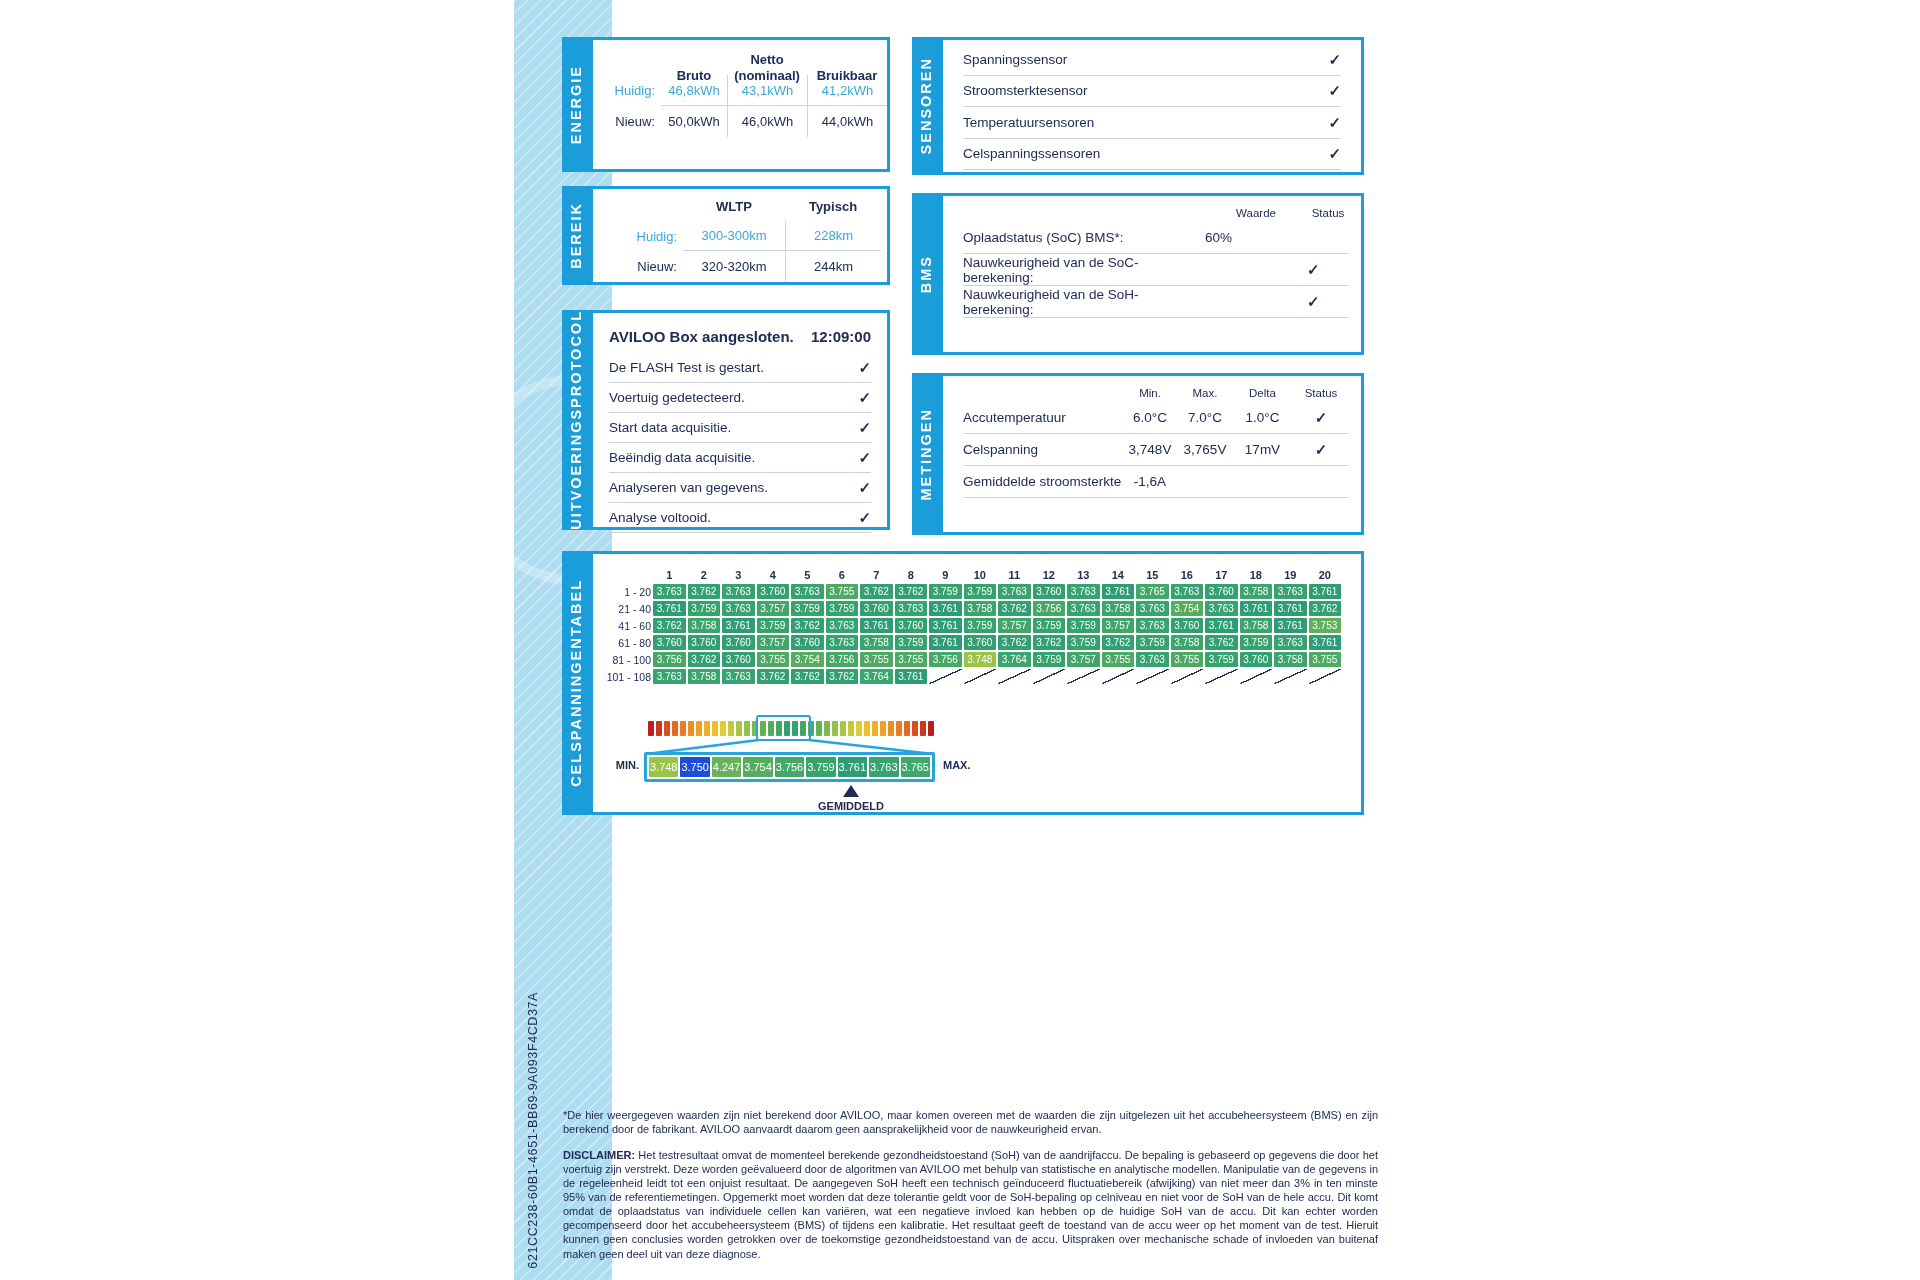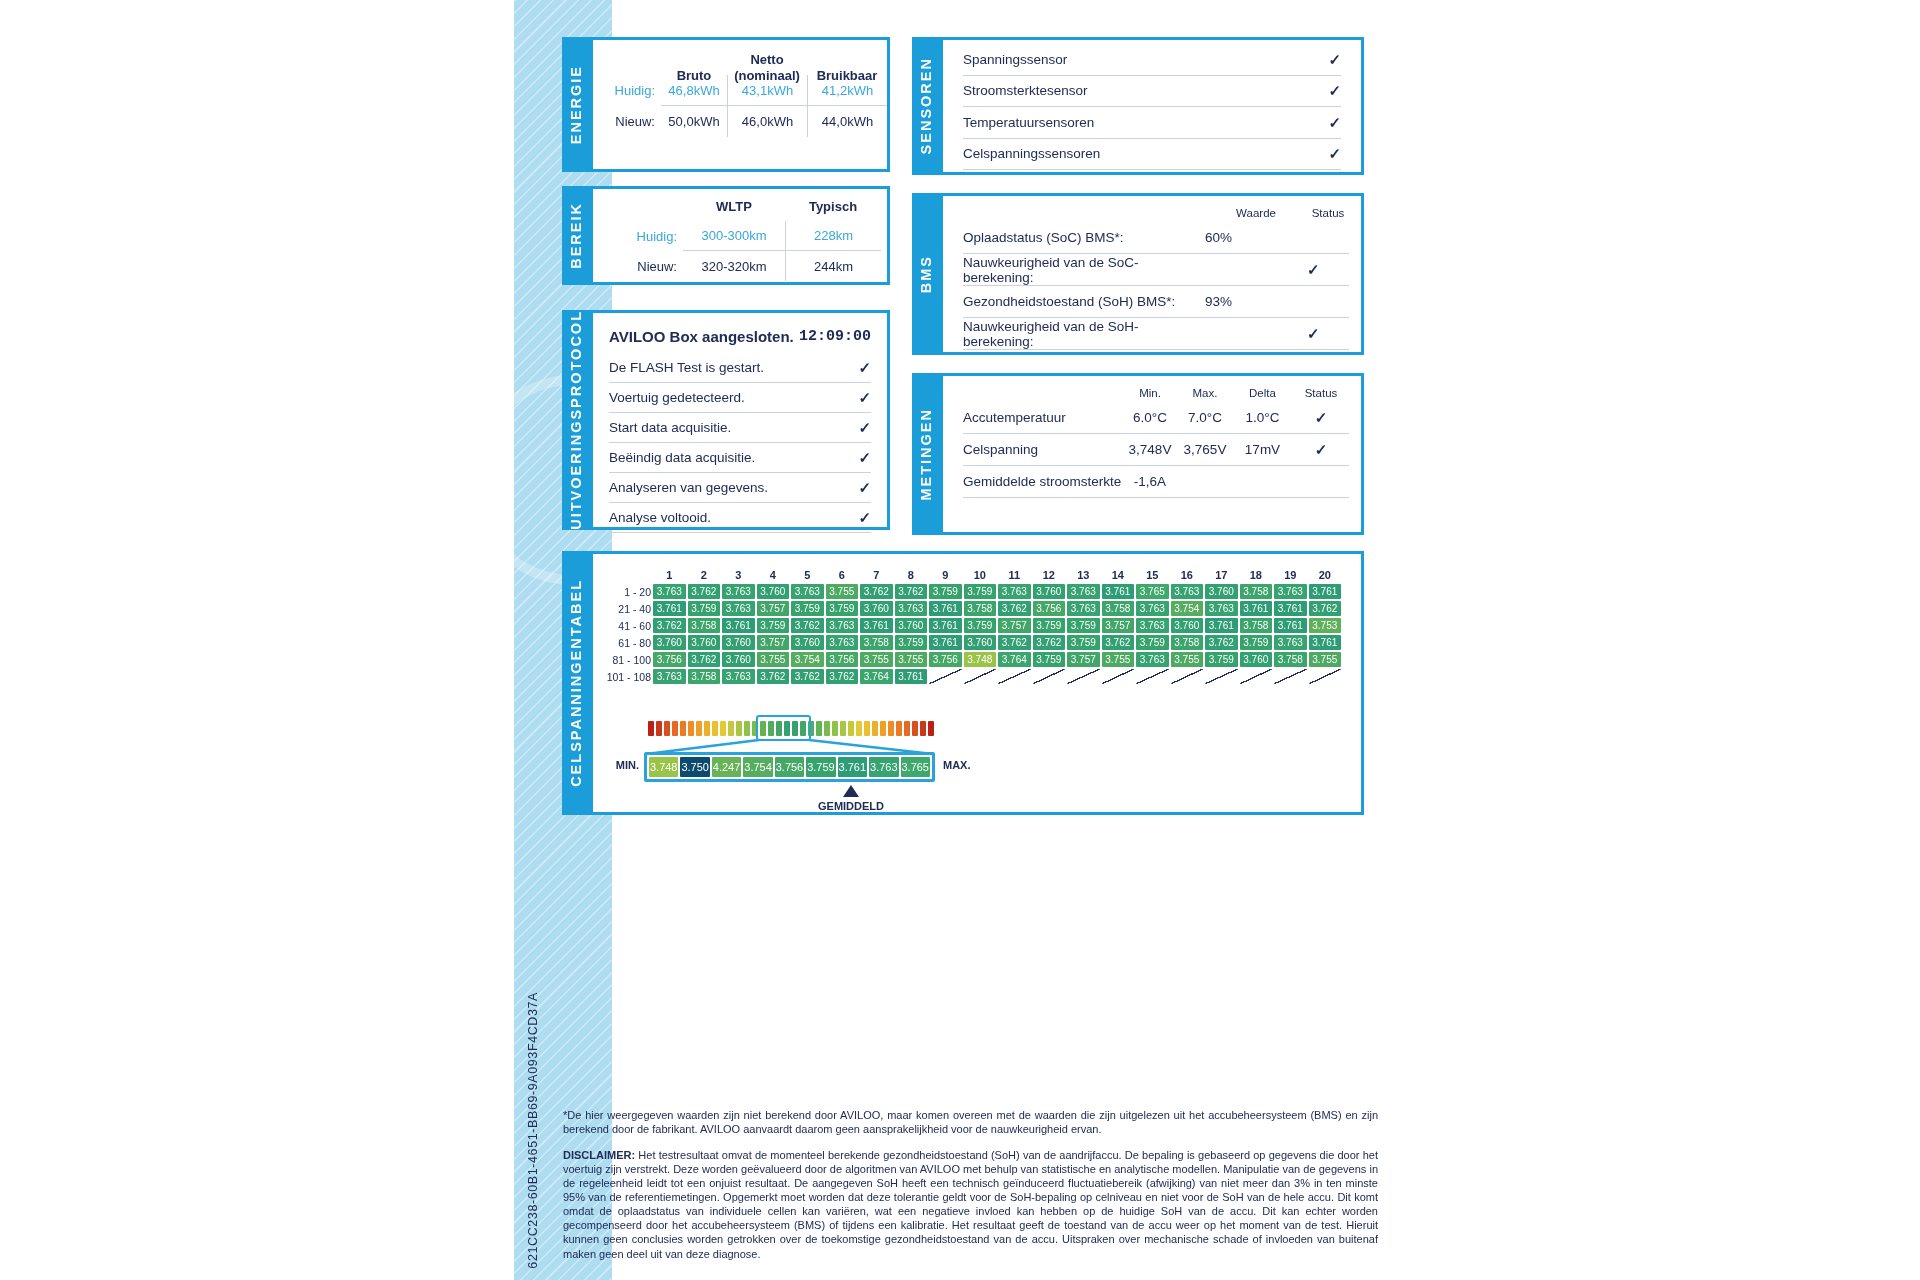--- a/index.html
+++ b/index.html
@@ -44,21 +44,21 @@
   .vcell2{font-size:13px;display:flex;align-items:center;justify-content:center;}
   .cur{color:var(--lightblue);}
   .sepl{border-left:1px solid var(--line);}
   .sepb{border-bottom:1px solid var(--line);}
 
   
   .pbox{padding:6px 16px 2px;box-sizing:border-box;}
   .prow{display:flex;justify-content:space-between;align-items:center;height:29px;
         border-bottom:1px solid var(--line);font-size:13.5px;}
   .prow.title{height:34px;border-bottom:none;font-size:15px;font-weight:700;}
-  .ptime{font-weight:700;font-family:Liberation Mono, monospace;}
+  .ptime{font-weight:700;}
   .sbox{padding:4px 20px 0;box-sizing:border-box;}
   .srow{display:flex;justify-content:space-between;align-items:center;height:30.5px;
         border-bottom:1px solid var(--line);font-size:13.5px;}
 
   
   .bmsbox{padding:2px 12px 0 20px;box-sizing:border-box;}
   .bhead{display:grid;grid-template-columns:1fr 102px 42px;height:24px;align-items:end;}
   .bhead span{font-size:11.5px;text-align:center;padding-bottom:3px;}
   .brow{display:grid;grid-template-columns:1fr 102px 42px;height:31px;align-items:center;
         border-bottom:1px solid var(--line);font-size:13.5px;}
@@ -231,25 +231,20 @@
       </div>
       <div class="brow">
         <span>Oplaadstatus (SoC) BMS*:</span>
         <span class="val">60%</span>
         <span class="val"></span>
       </div>
       <div class="brow">
         <span>Nauwkeurigheid van de SoC-berekening:</span>
         <span class="val"></span>
         <span class="val check">✓</span>
-      </div>
-      <div class="brow">
-        <span>Gezondheidstoestand (SoH) BMS*:</span>
-        <span class="val">93%</span>
-        <span class="val"></span>
       </div>
       <div class="brow">
         <span>Nauwkeurigheid van de SoH-berekening:</span>
         <span class="val"></span>
         <span class="val check">✓</span>
       </div>
     </div>
   </div>
 
   <div class="panel p-metingen">
@@ -495,21 +490,21 @@
           <i style="background: rgb(235, 123, 35);"></i>
           <i style="background: rgb(231, 104, 34);"></i>
           <i style="background: rgb(216, 80, 30);"></i>
           <i style="background: rgb(201, 56, 27);"></i>
           <i style="background: rgb(186, 32, 24);"></i>
         </div>
       <div class="hlbox"></div>
       <div class="minlab">MIN.</div>
       <div class="strip" id="strip">
           <b style="background: rgb(154, 196, 72);">3.748</b>
-          <b style="background: #0c4a6e;">3.750</b>
+          <b style="background: #1d4ed8;">3.750</b>
           <b style="background: rgb(104, 178, 87);">4.247</b>
           <b style="background: rgb(87, 173, 95);">3.754</b>
           <b style="background: rgb(70, 168, 102);">3.756</b>
           <b style="background: rgb(54, 163, 109);">3.759</b>
           <b style="background: rgb(46, 157, 117);">3.761</b>
           <b style="background: rgb(54, 163, 112);">3.763</b>
           <b style="background: rgb(62, 169, 106);">3.765</b>
         </div>
       <div class="maxlab">MAX.</div>
       <div class="avg-tri"></div>

